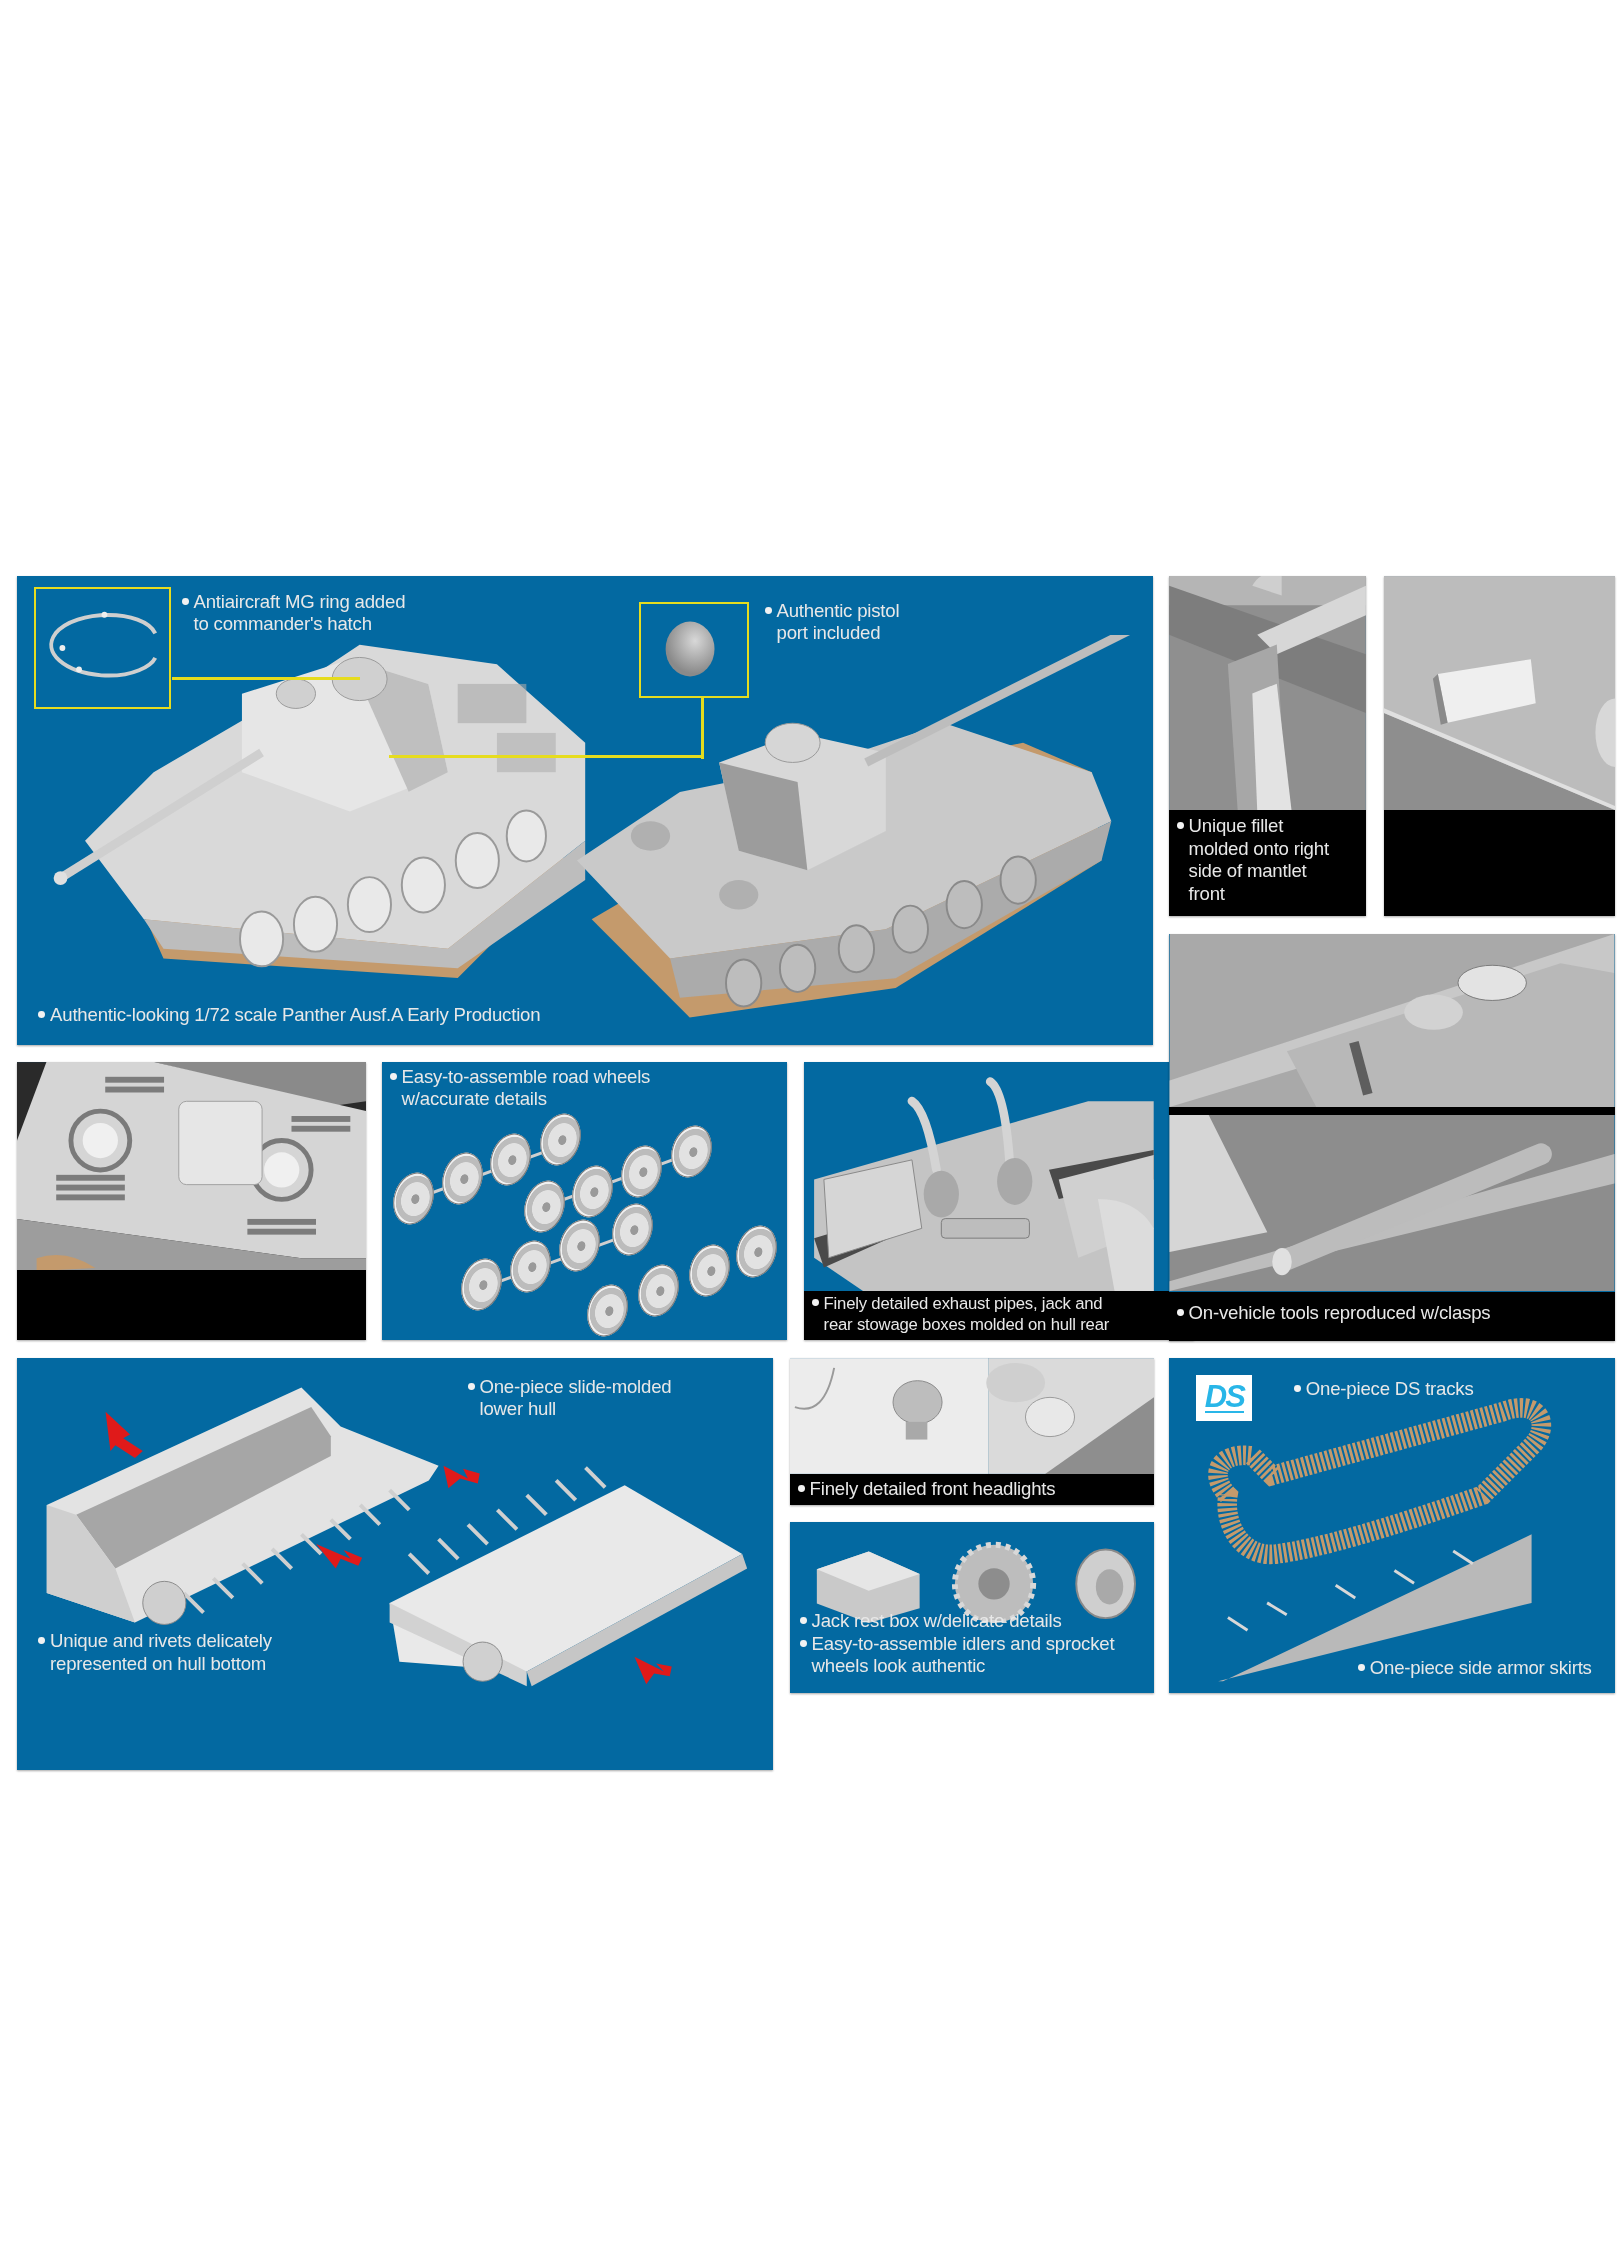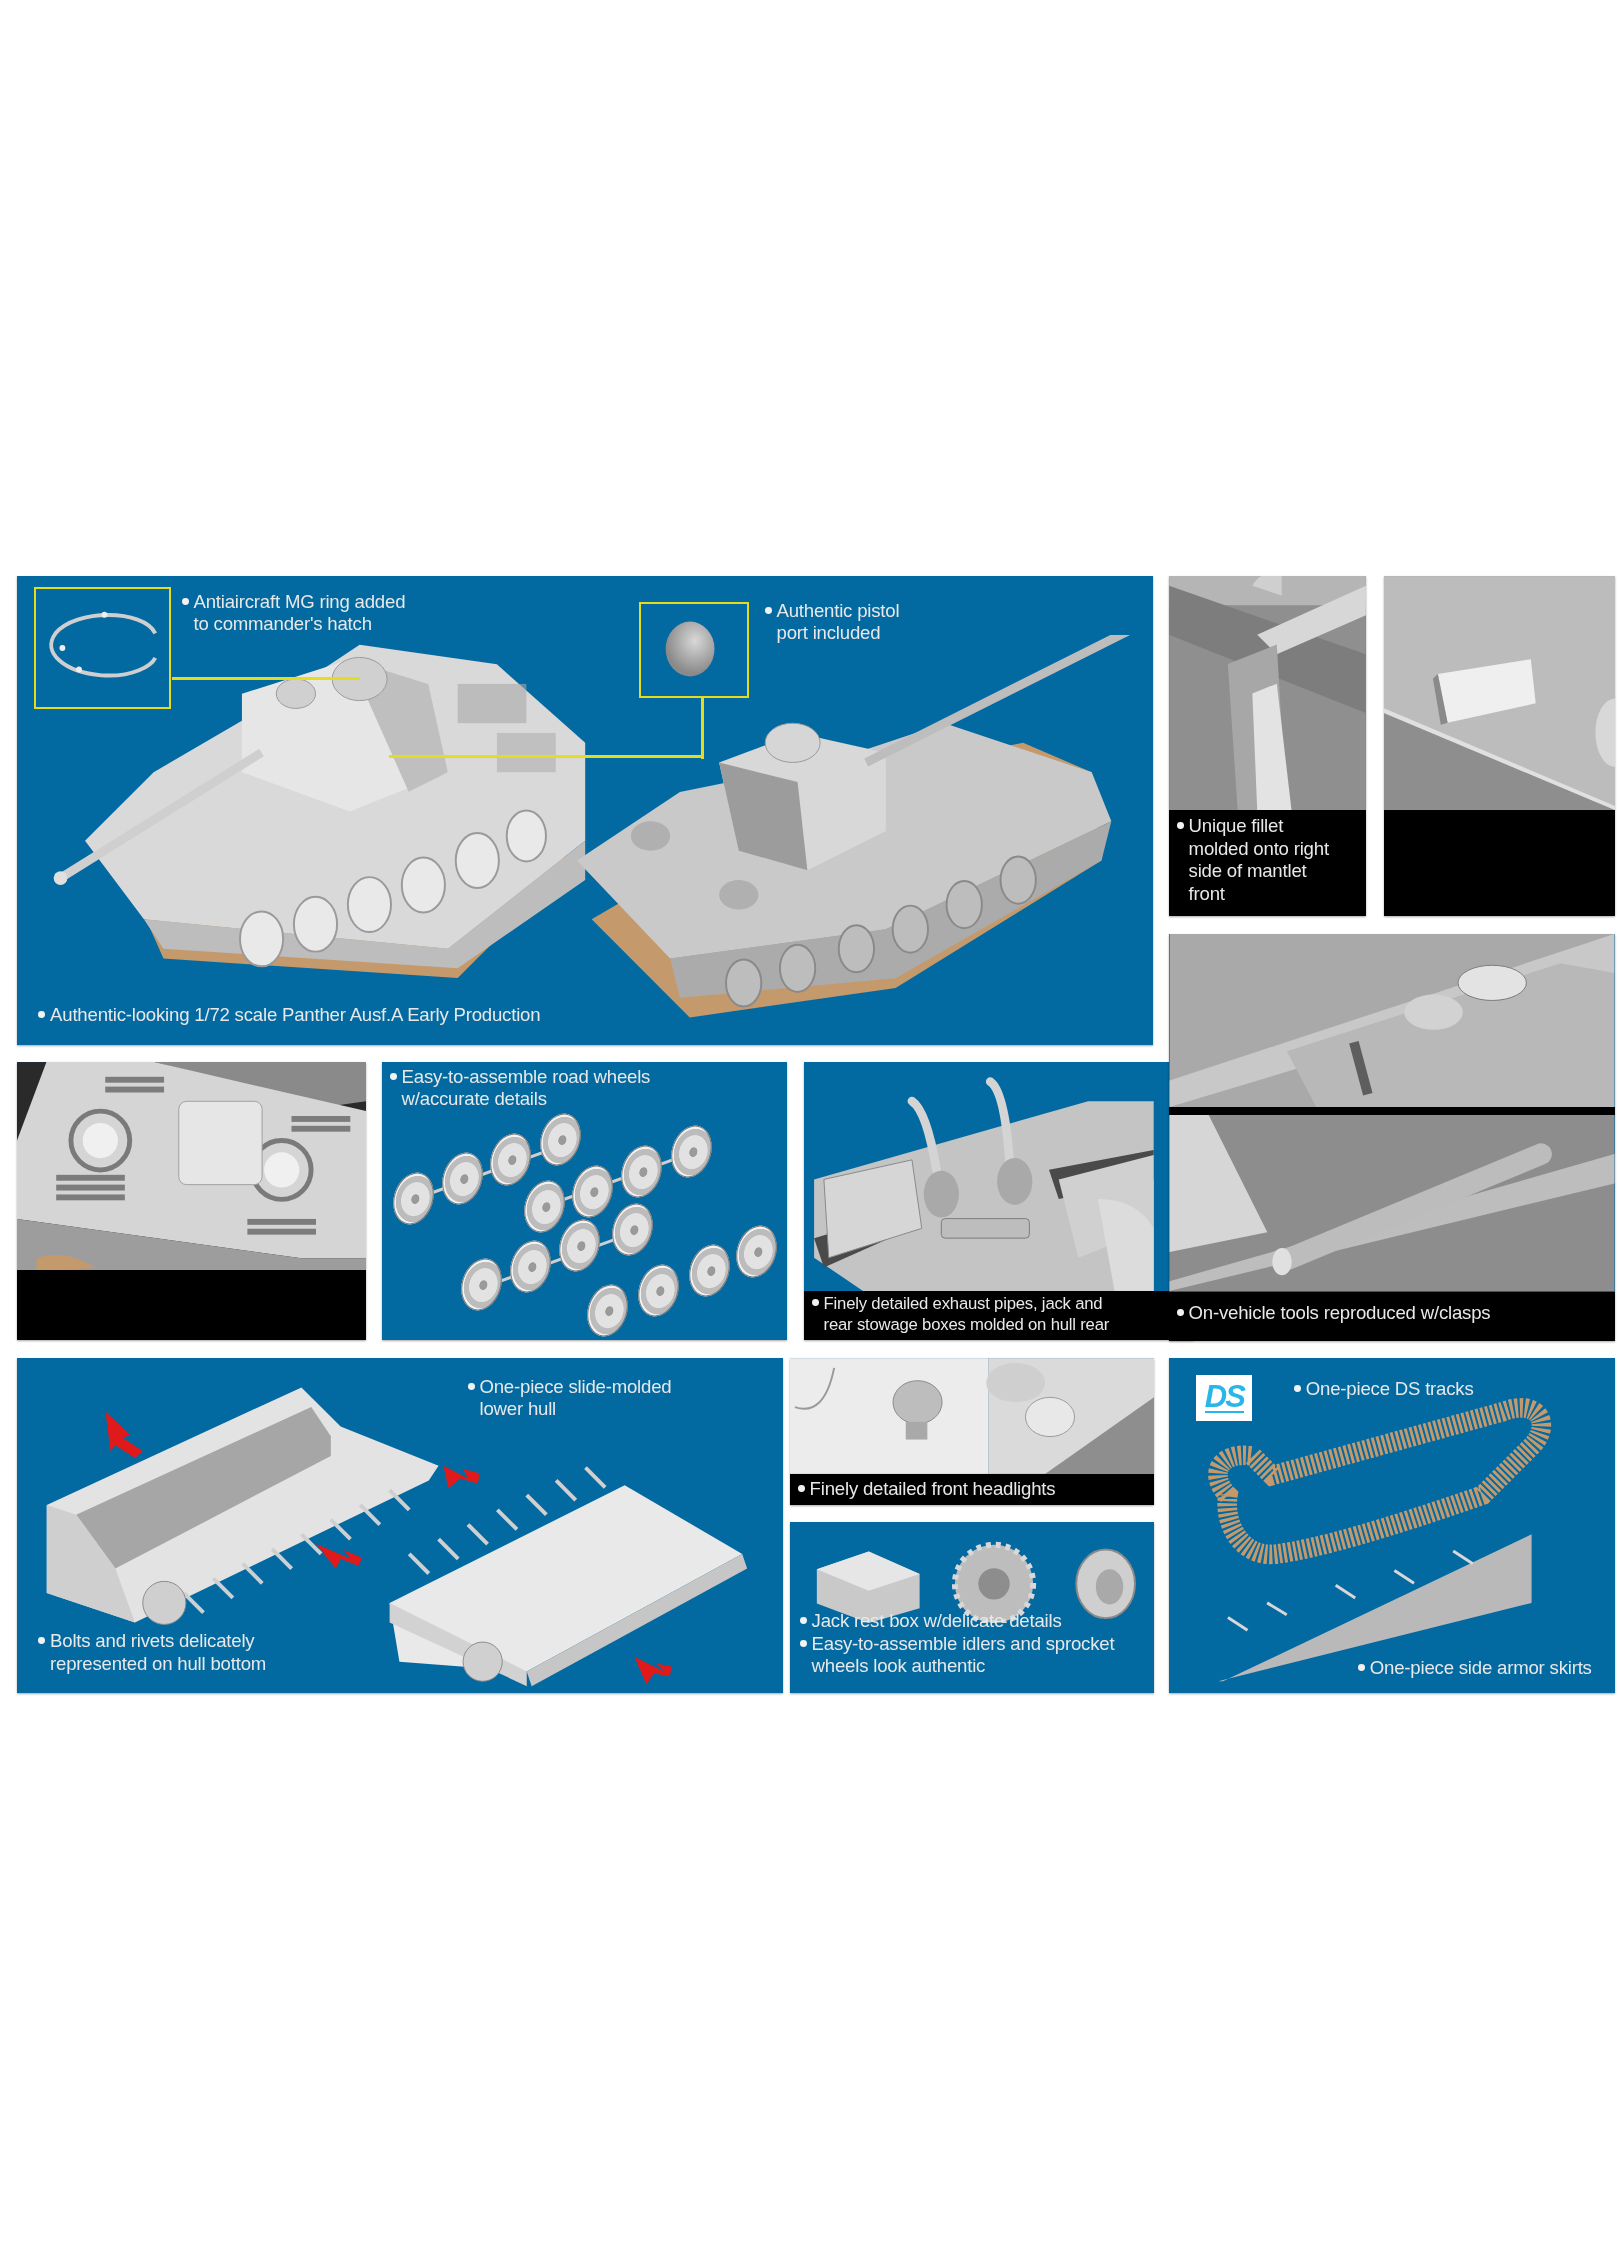--- a/index.html
+++ b/index.html
@@ -235,21 +235,21 @@
     <polygon points="0,170 455,40 455,70 0,180" fill="#bdbdbd"></polygon>
     <line x1="115" y1="150" x2="380" y2="40" stroke="#bcbcbc" stroke-width="22" stroke-linecap="round"></line>
     <ellipse cx="115" cy="150" rx="10" ry="14" fill="#e0e0e0"></ellipse>
   </svg>
   <div class="capbar" style="height:49px;"></div>
   <div class="cap" style="left:7.8px;top:368px;">
     <span class="b"></span><span>On-vehicle tools reproduced w/clasps</span>
   </div>
 </div>
 
-<div class="panel" style="left:16.7px;top:1358px;width:756px;height:335px;padding-left:10px;">
+<div class="panel" style="left:16.7px;top:1358px;width:756px;height:412px;">
   <svg width="756" height="335" viewBox="0 0 771 342" style="position:absolute;left:0;top:0;">
 
     <polygon points="30,150 290,30 330,70 430,110 420,125 120,270 30,240" fill="#e3e3e3"></polygon>
     <polygon points="60,160 300,50 320,80 320,100 100,215" fill="#a6a6a6"></polygon>
     <polygon points="30,150 60,160 100,215 120,270 30,240" fill="#cfcfcf"></polygon>
     <g stroke="#cfcfcf" stroke-width="4">
       <line x1="170" y1="240" x2="190" y2="260"></line>
         <line x1="200" y1="225" x2="220" y2="245"></line>
         <line x1="230" y1="210" x2="250" y2="230"></line>
       <line x1="260" y1="195" x2="280" y2="215"></line>
@@ -279,21 +279,21 @@
       <polygon points="305,190 340,205 333,196 352,204 348,212 330,205 325,215"></polygon>
       <polygon points="435,110 460,123 455,113 472,118 470,128 452,123 440,133"></polygon>
       <polygon points="630,305 660,320 652,312 668,315 666,325 650,322 642,333"></polygon>
     </g>
   </svg>
   <div class="cap" style="left:451px;top:17.6px;">
     <span class="capline"><span class="b"></span><span>One-piece slide-molded</span></span>
     <span class="capline" style="padding-left:11.8px;text-indent:0">lower hull</span>
   </div>
   <div class="cap" style="left:21.6px;top:272px;">
-    <span class="capline"><span class="b"></span><span>Bolts and rivets delicately</span></span>
+    <span class="capline"><span class="b"></span><span>Unique and rivets delicately</span></span>
     <span class="capline" style="padding-left:11.8px;text-indent:0">represented on hull bottom</span>
   </div>
 </div>
 
 <div class="panel" style="left:790px;top:1358px;width:364px;height:147px;">
   <svg width="364" height="116" viewBox="0 0 371 118" style="position:absolute;left:0;top:0;">
     <rect width="202" height="118" fill="#ececec"></rect>
     <rect x="202" width="169" height="118" fill="#dadada"></rect>
     <path d="M5,50 q30,10 40,-40" fill="none" stroke="#9a9a9a" stroke-width="2"></path>
     <ellipse cx="130" cy="45" rx="25" ry="22" fill="#bdbdbd" stroke="#8a8a8a"></ellipse>

